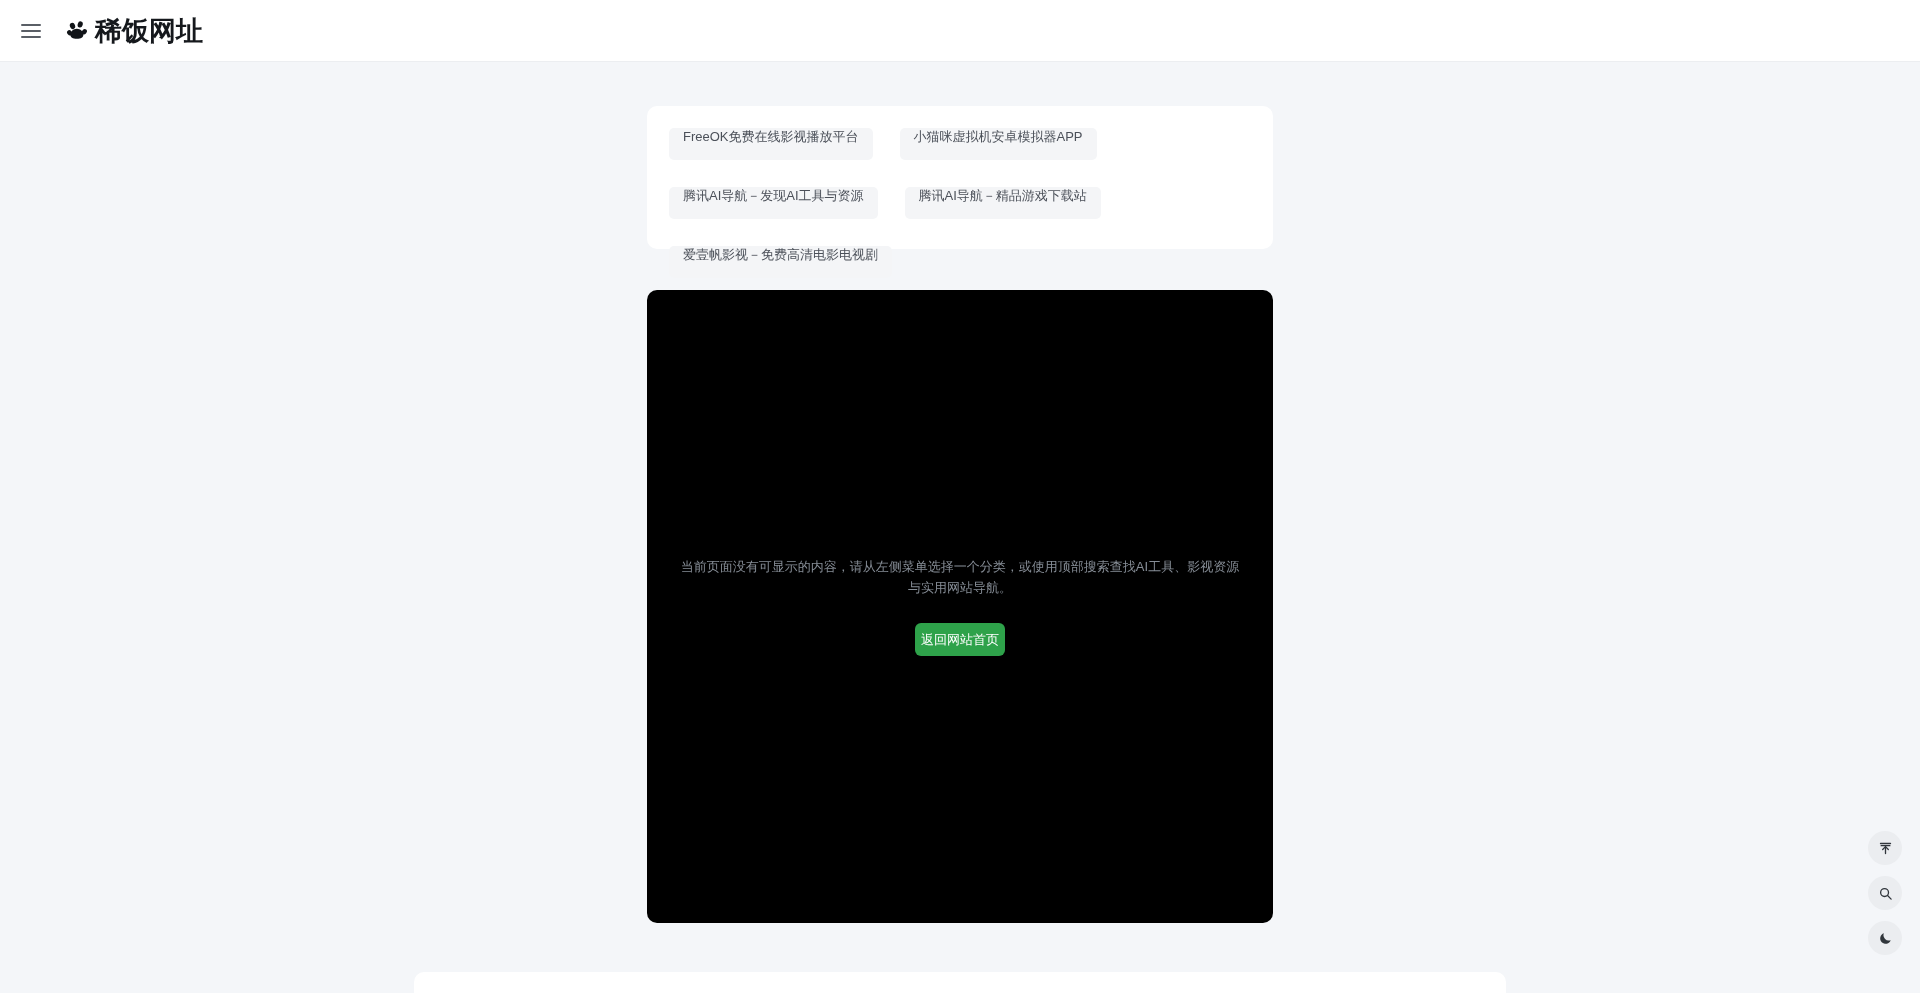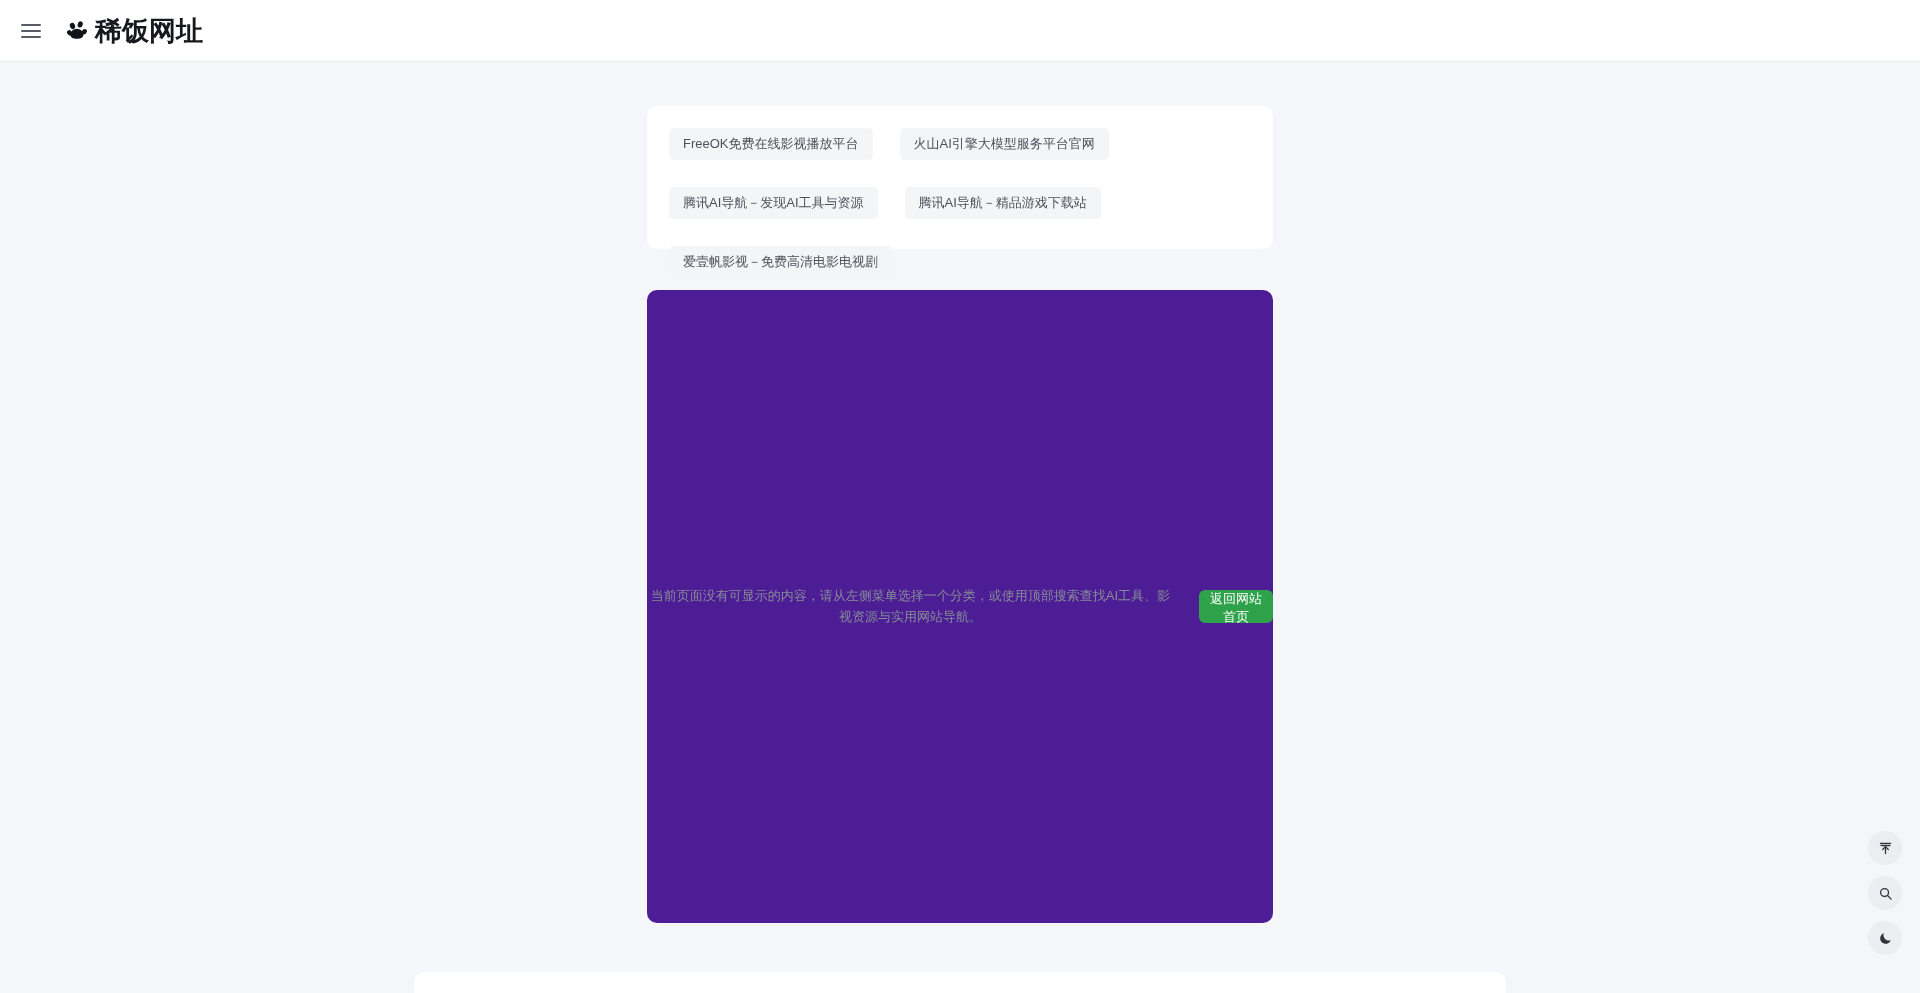--- a/index.html
+++ b/index.html
@@ -70,35 +70,35 @@
     padding:22px 22px 0 22px;
     display:flex; flex-wrap:wrap;
     gap:27px 27px;
   }
   .tag {
     height:32px;
     min-width:148px;
     padding:0 14px;
     background:#f4f5f7;
     border-radius:5px;
-    display:flex; align-items:center;
+    display:flex; 
     font-size:13px;
     color:#4b5059;
     cursor:pointer;
     white-space:nowrap;
   }
 
   
   .main-card {
     position:absolute;
     left:647px; top:228px;
     width:626px; height:633px;
-    background:#4c1d95;
+    background:#000000;
     border-radius:10px;
-    display:flex; flex-direction:row;
+    display:flex; flex-direction:column;
     align-items:center; justify-content:center;
     gap:25px;
   }
   .empty-text {
     font-size:13px;
     color:#868d96;
     text-align:center;
     line-height:1.6;
     max-width:560px;
   }
@@ -165,21 +165,21 @@
 </div>
 
 <div class="canvas">
 
   <div class="tag-card">
     <div class="tag-wrap">
       <div class="tag">
           <span>FreeOK免费在线影视播放平台</span>
         </div>
       <div class="tag">
-          <span>火山AI引擎大模型服务平台官网</span>
+          <span>小猫咪虚拟机安卓模拟器APP</span>
         </div>
       <div class="tag">
           <span>腾讯AI导航－发现AI工具与资源</span>
         </div>
       <div class="tag">
           <span>腾讯AI导航－精品游戏下载站</span>
         </div>
       <div class="tag">
           <span>爱壹帆影视－免费高清电影电视剧</span>
         </div>

